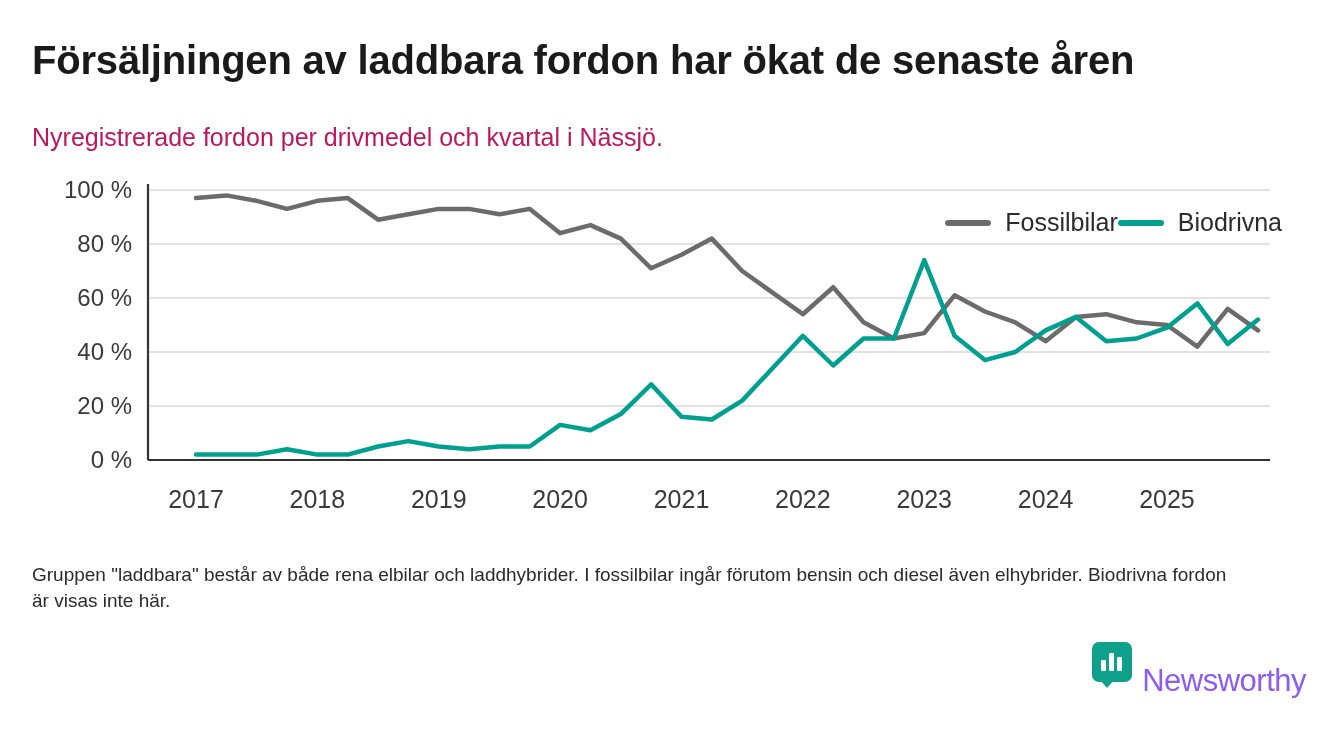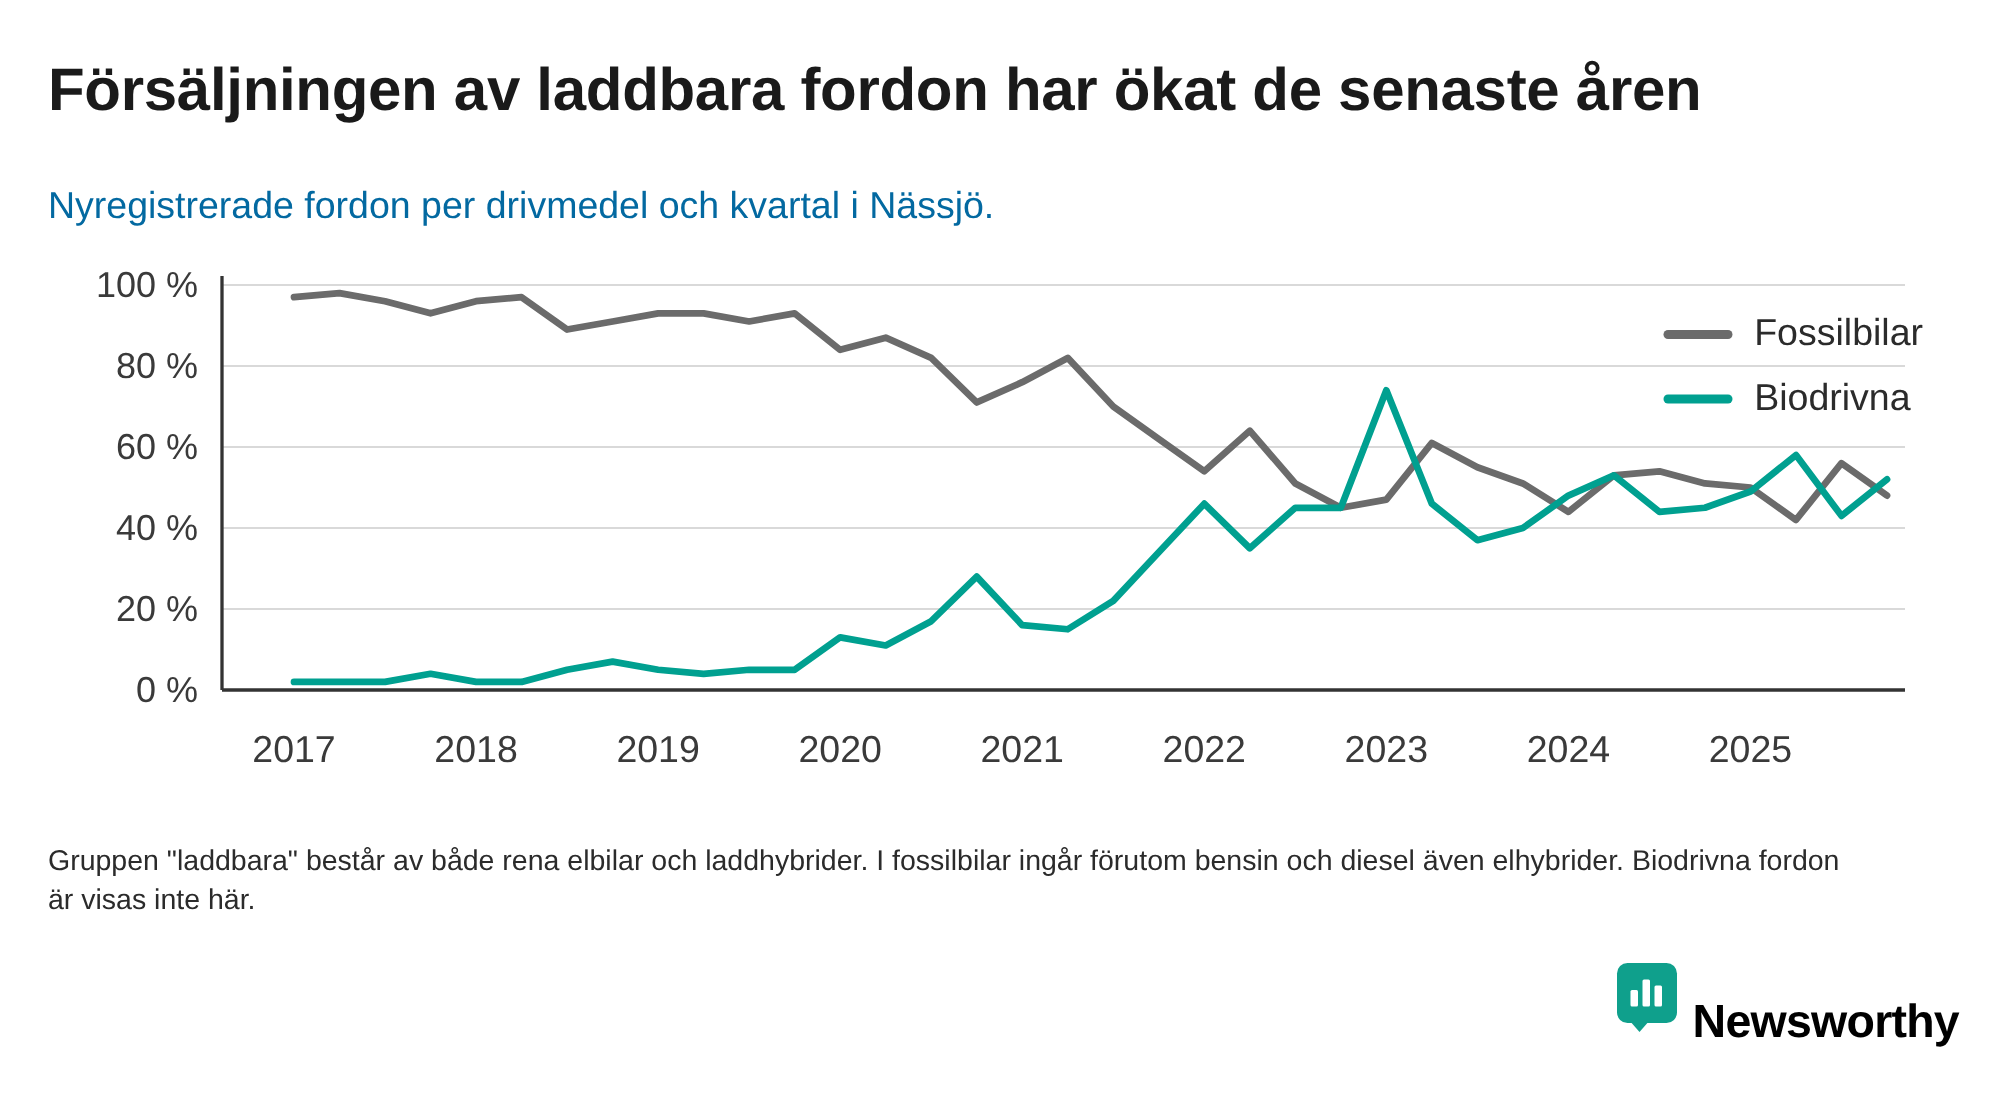--- a/index.html
+++ b/index.html
@@ -28,21 +28,21 @@
     letter-spacing: -0.2px;
     color: #1a1a1a;
     white-space: nowrap;
   }
   .subtitle {
     position: absolute;
     left: 32px;
     top: 123px;
     font-size: 25px;
     font-weight: normal;
-    color: #0369a1;
+    color: #be185d;
     white-space: nowrap;
   }
   .chart-area {
     position: absolute;
     left: 0;
     top: 170px;
     width: 1340px;
     height: 350px;
   }
   .footnote {
@@ -83,32 +83,31 @@
     bottom: 11px;
     width: 5px;
     background: #ffffff;
     border-radius: 1px;
   }
   .bar.b1 { left: 9px;  height: 11px; }
   .bar.b2 { left: 17px; height: 18px; }
   .bar.b3 { left: 25px; height: 14px; }
   .brand-name {
     font-size: 31px;
-    font-weight: bold;
-    color: #000000;
+    font-weight: normal;
+    color: #8b5cf6;
     letter-spacing: -0.5px;
     margin-top: 39px;
   }
   .legend {
     position: absolute;
     right: 58px;
     top: 38px;
     display: flex;
-    flex-direction: column;
-    gap: 14px;
+    gap: 0;
   }
   .legend-item {
     display: flex;
     align-items: center;
     gap: 14px;
   }
   .legend-swatch {
     width: 46px;
     height: 6px;
     border-radius: 3px;

